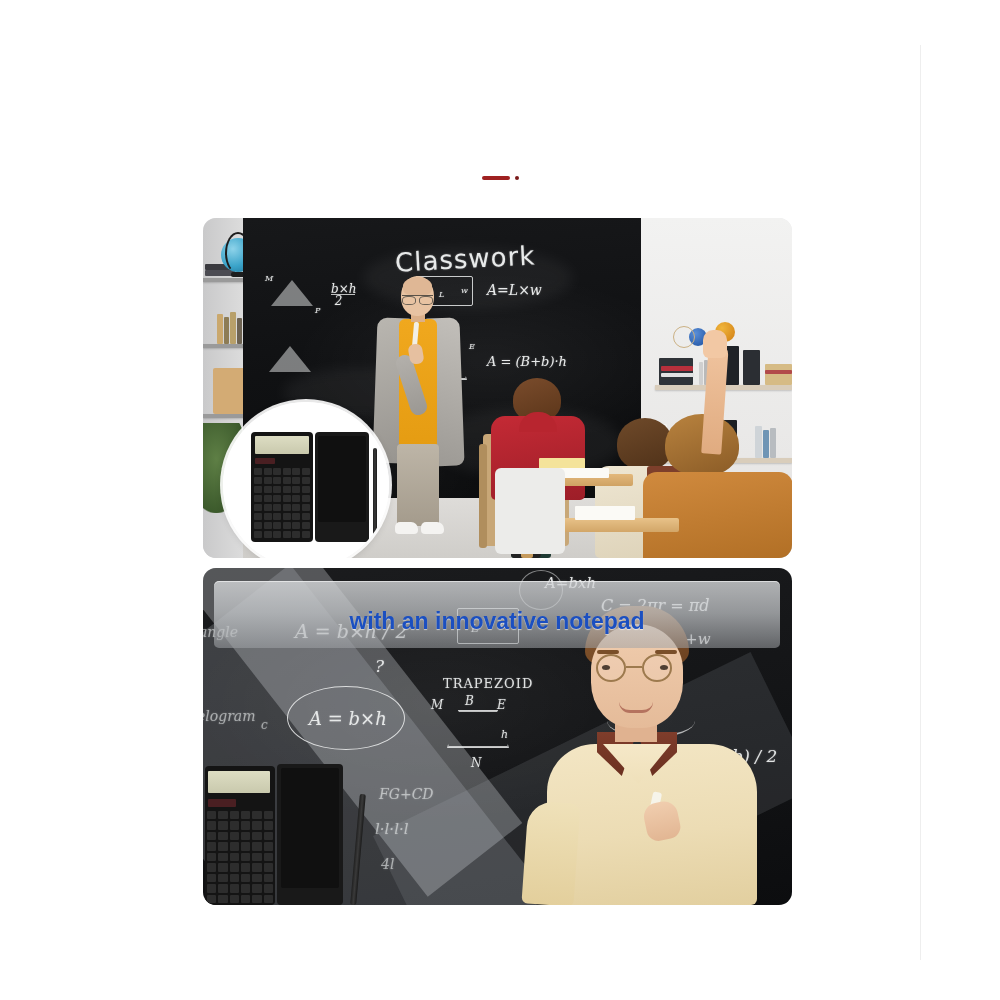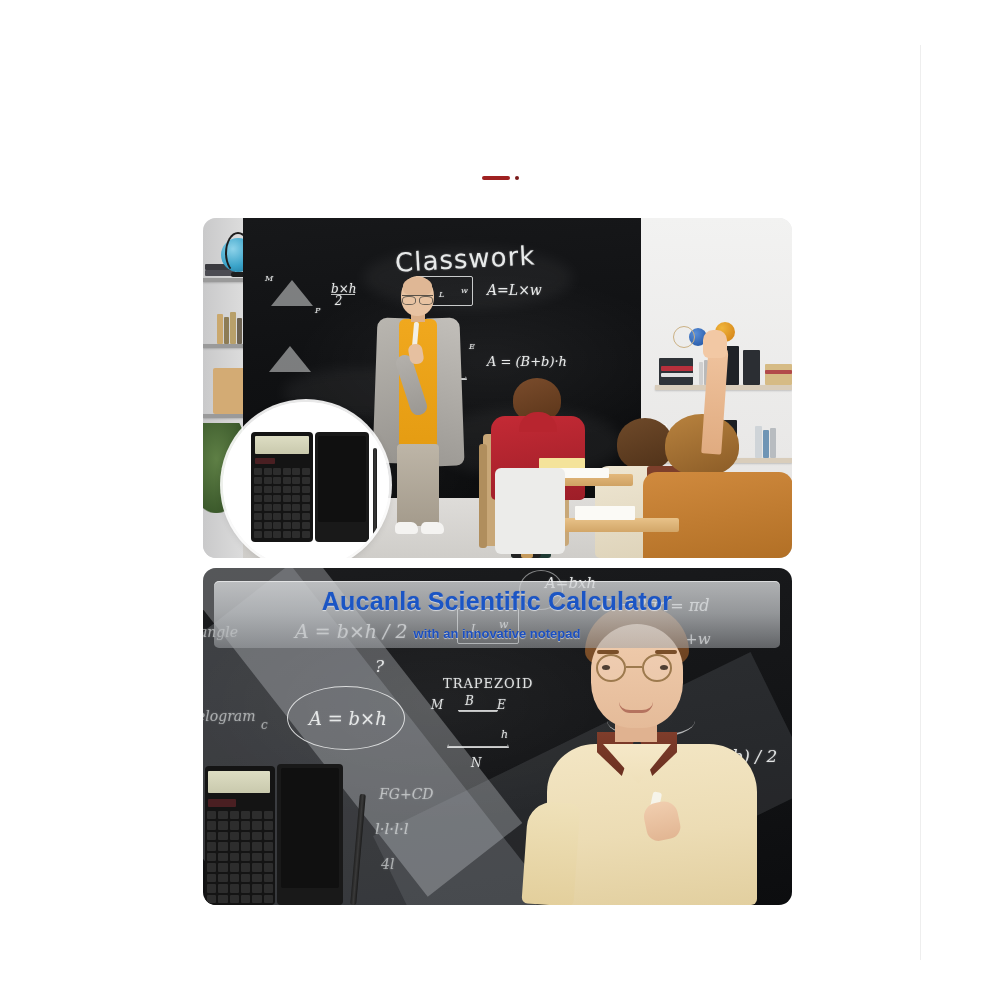--- a/index.html
+++ b/index.html
@@ -349,21 +349,21 @@
     font-size: 25px;
     font-weight: 700;
     color: #1b55c4;
     letter-spacing: 0.2px;
     text-shadow: 0 1px 1px rgba(255,255,255,.65), 0 0 1px rgba(20,60,150,.5);
     font-family: "Liberation Sans", sans-serif;
     line-height: 1.05;
   }
   .banner-line2 {
     margin-top: 13px;
-    font-size: 13px;
+    font-size: 23px;
     font-weight: 700;
     color: #1b4fc0;
     text-shadow: 0 1px 1px rgba(255,255,255,.6);
     font-family: "Liberation Sans", sans-serif;
     line-height: 1.05;
   }
 
   
   .boy { position: absolute; left: 330px; top: 38px; width: 250px; height: 299px; }
   .b-hair {
@@ -775,20 +775,19 @@
           <span class="lens l"></span>
           <span class="lens r"></span>
           <span class="bridge"></span>
         </div>
         <div class="b-mouth"></div>
         <div class="b-chalkstick"></div>
         <div class="b-hand"></div>
       </div>
 
       <div class="banner-bar">
-        <div class="banner-line1">Aucanla Scientific Calculator</div>
         <div class="banner-line2">with an innovative notepad</div>
       </div>
 
     </div>
   </div>
 
 </div>
 
 </body></html>

